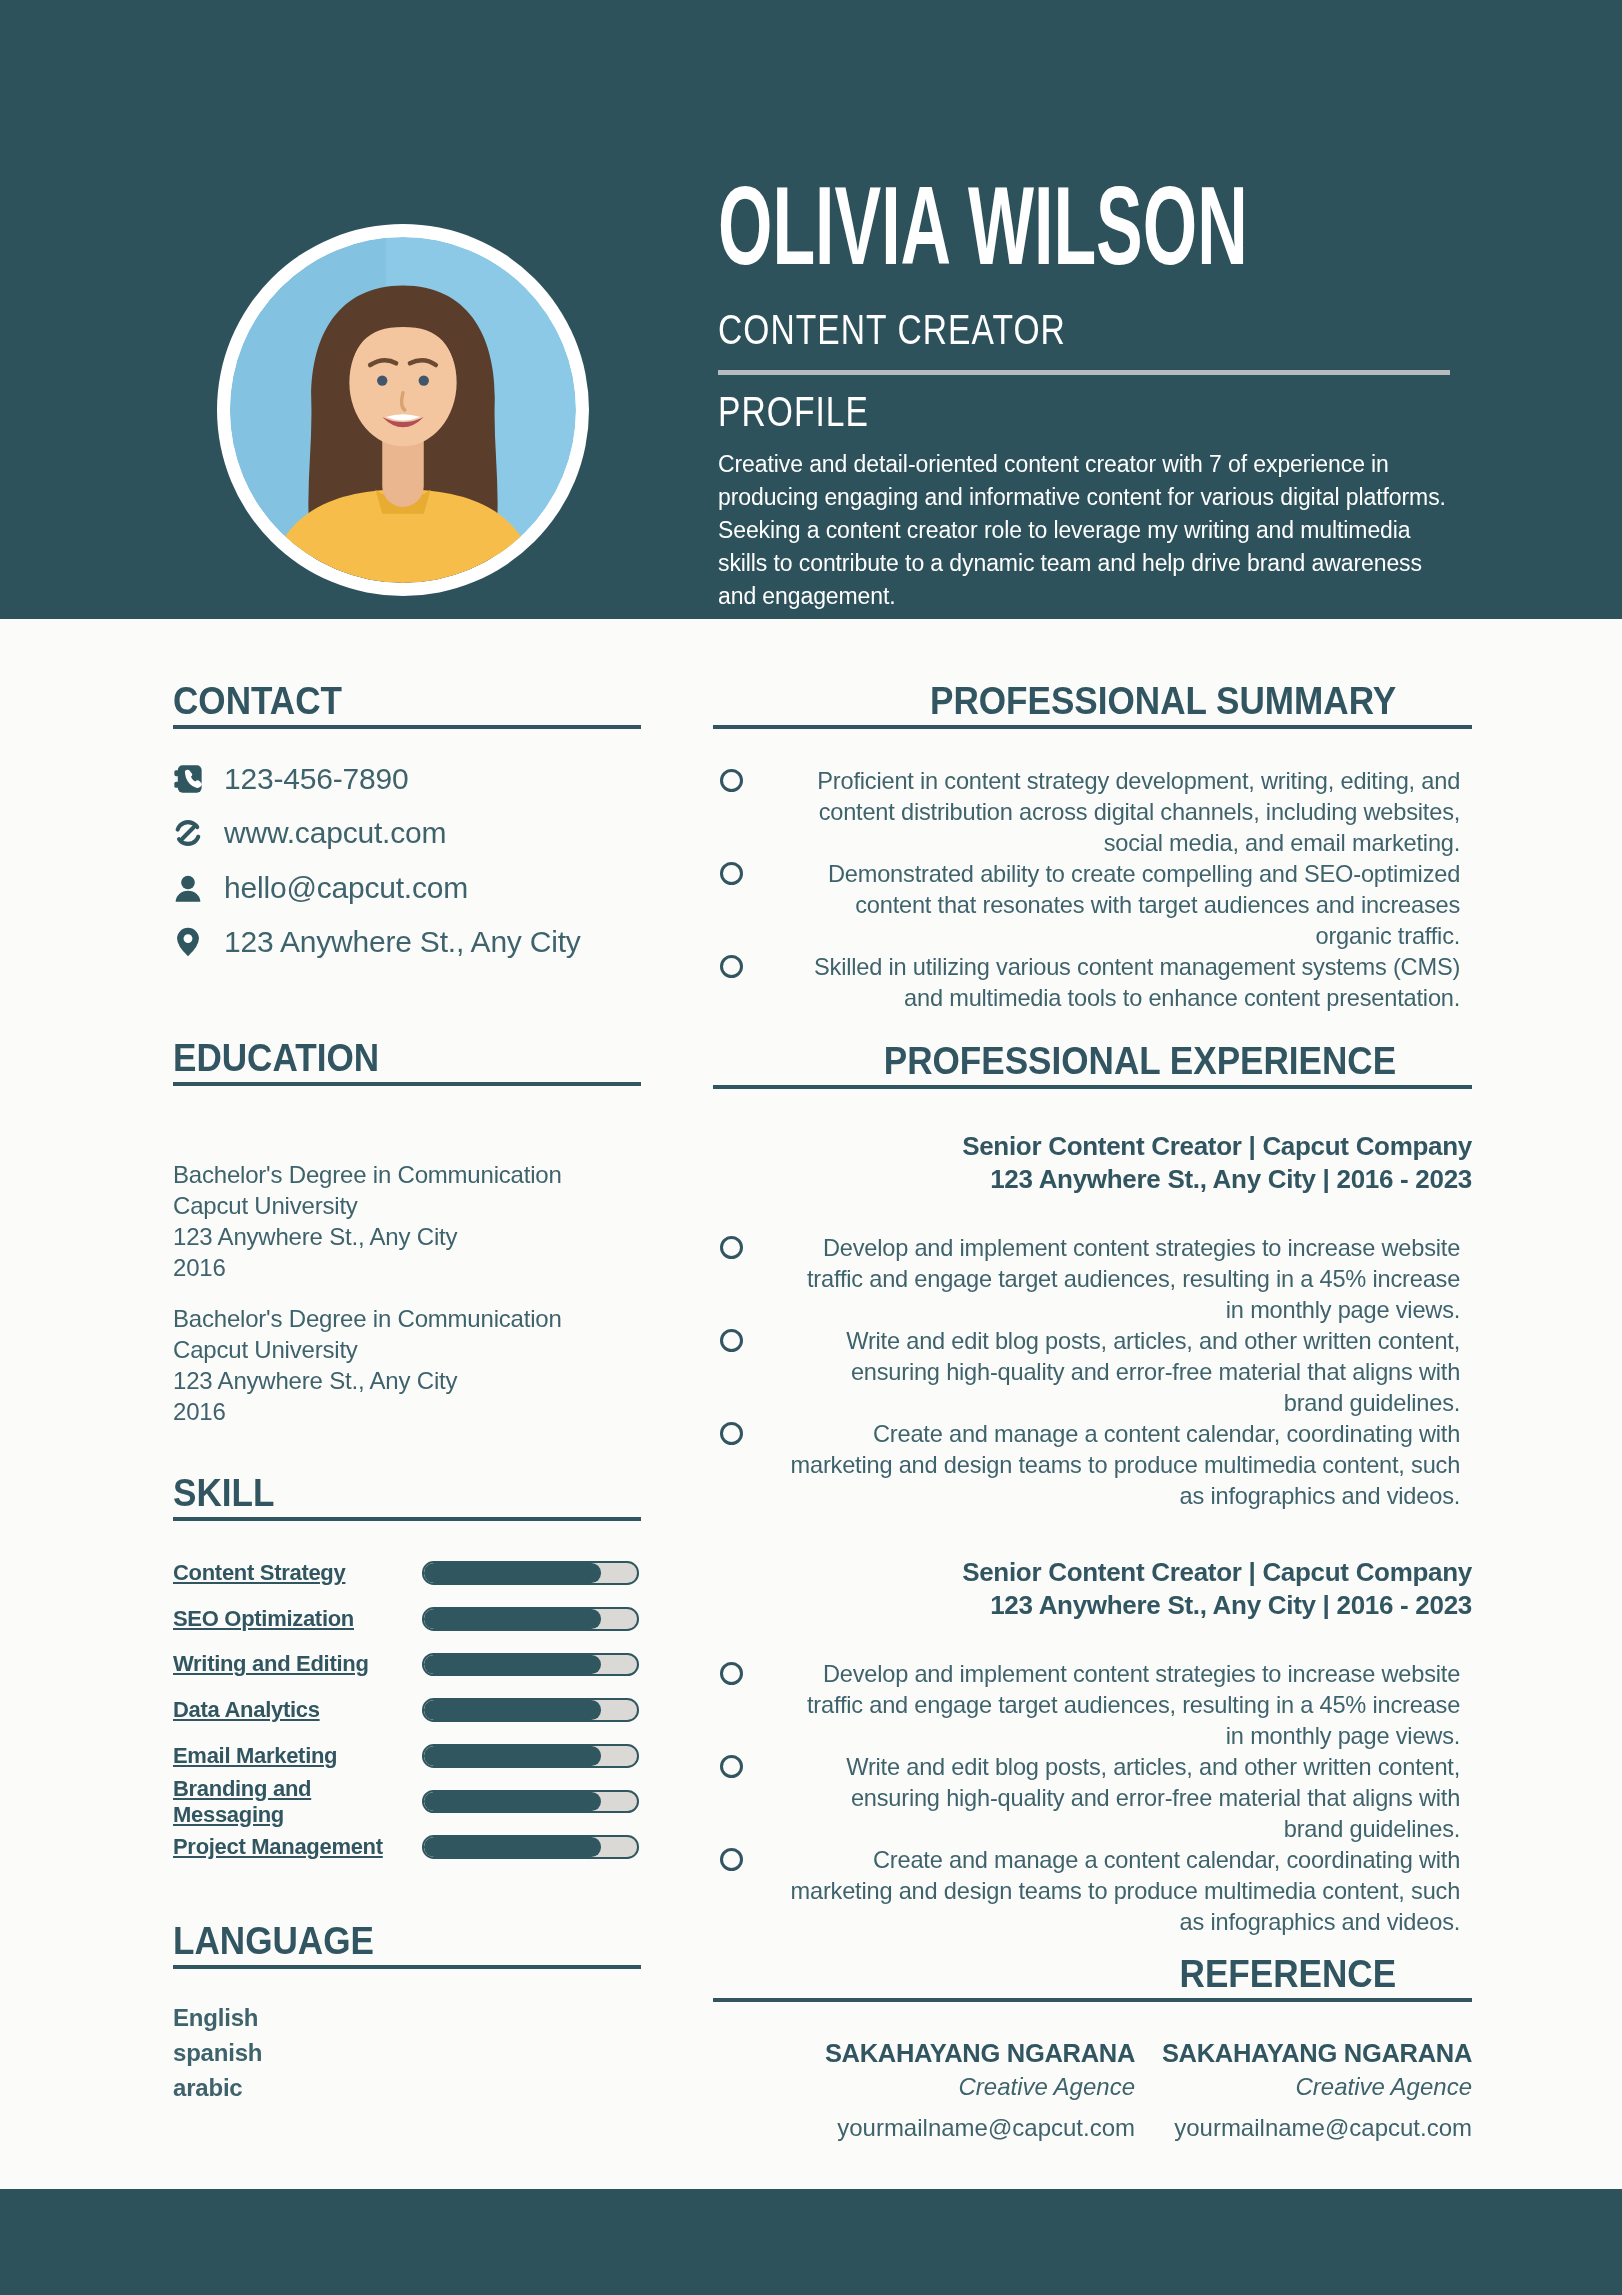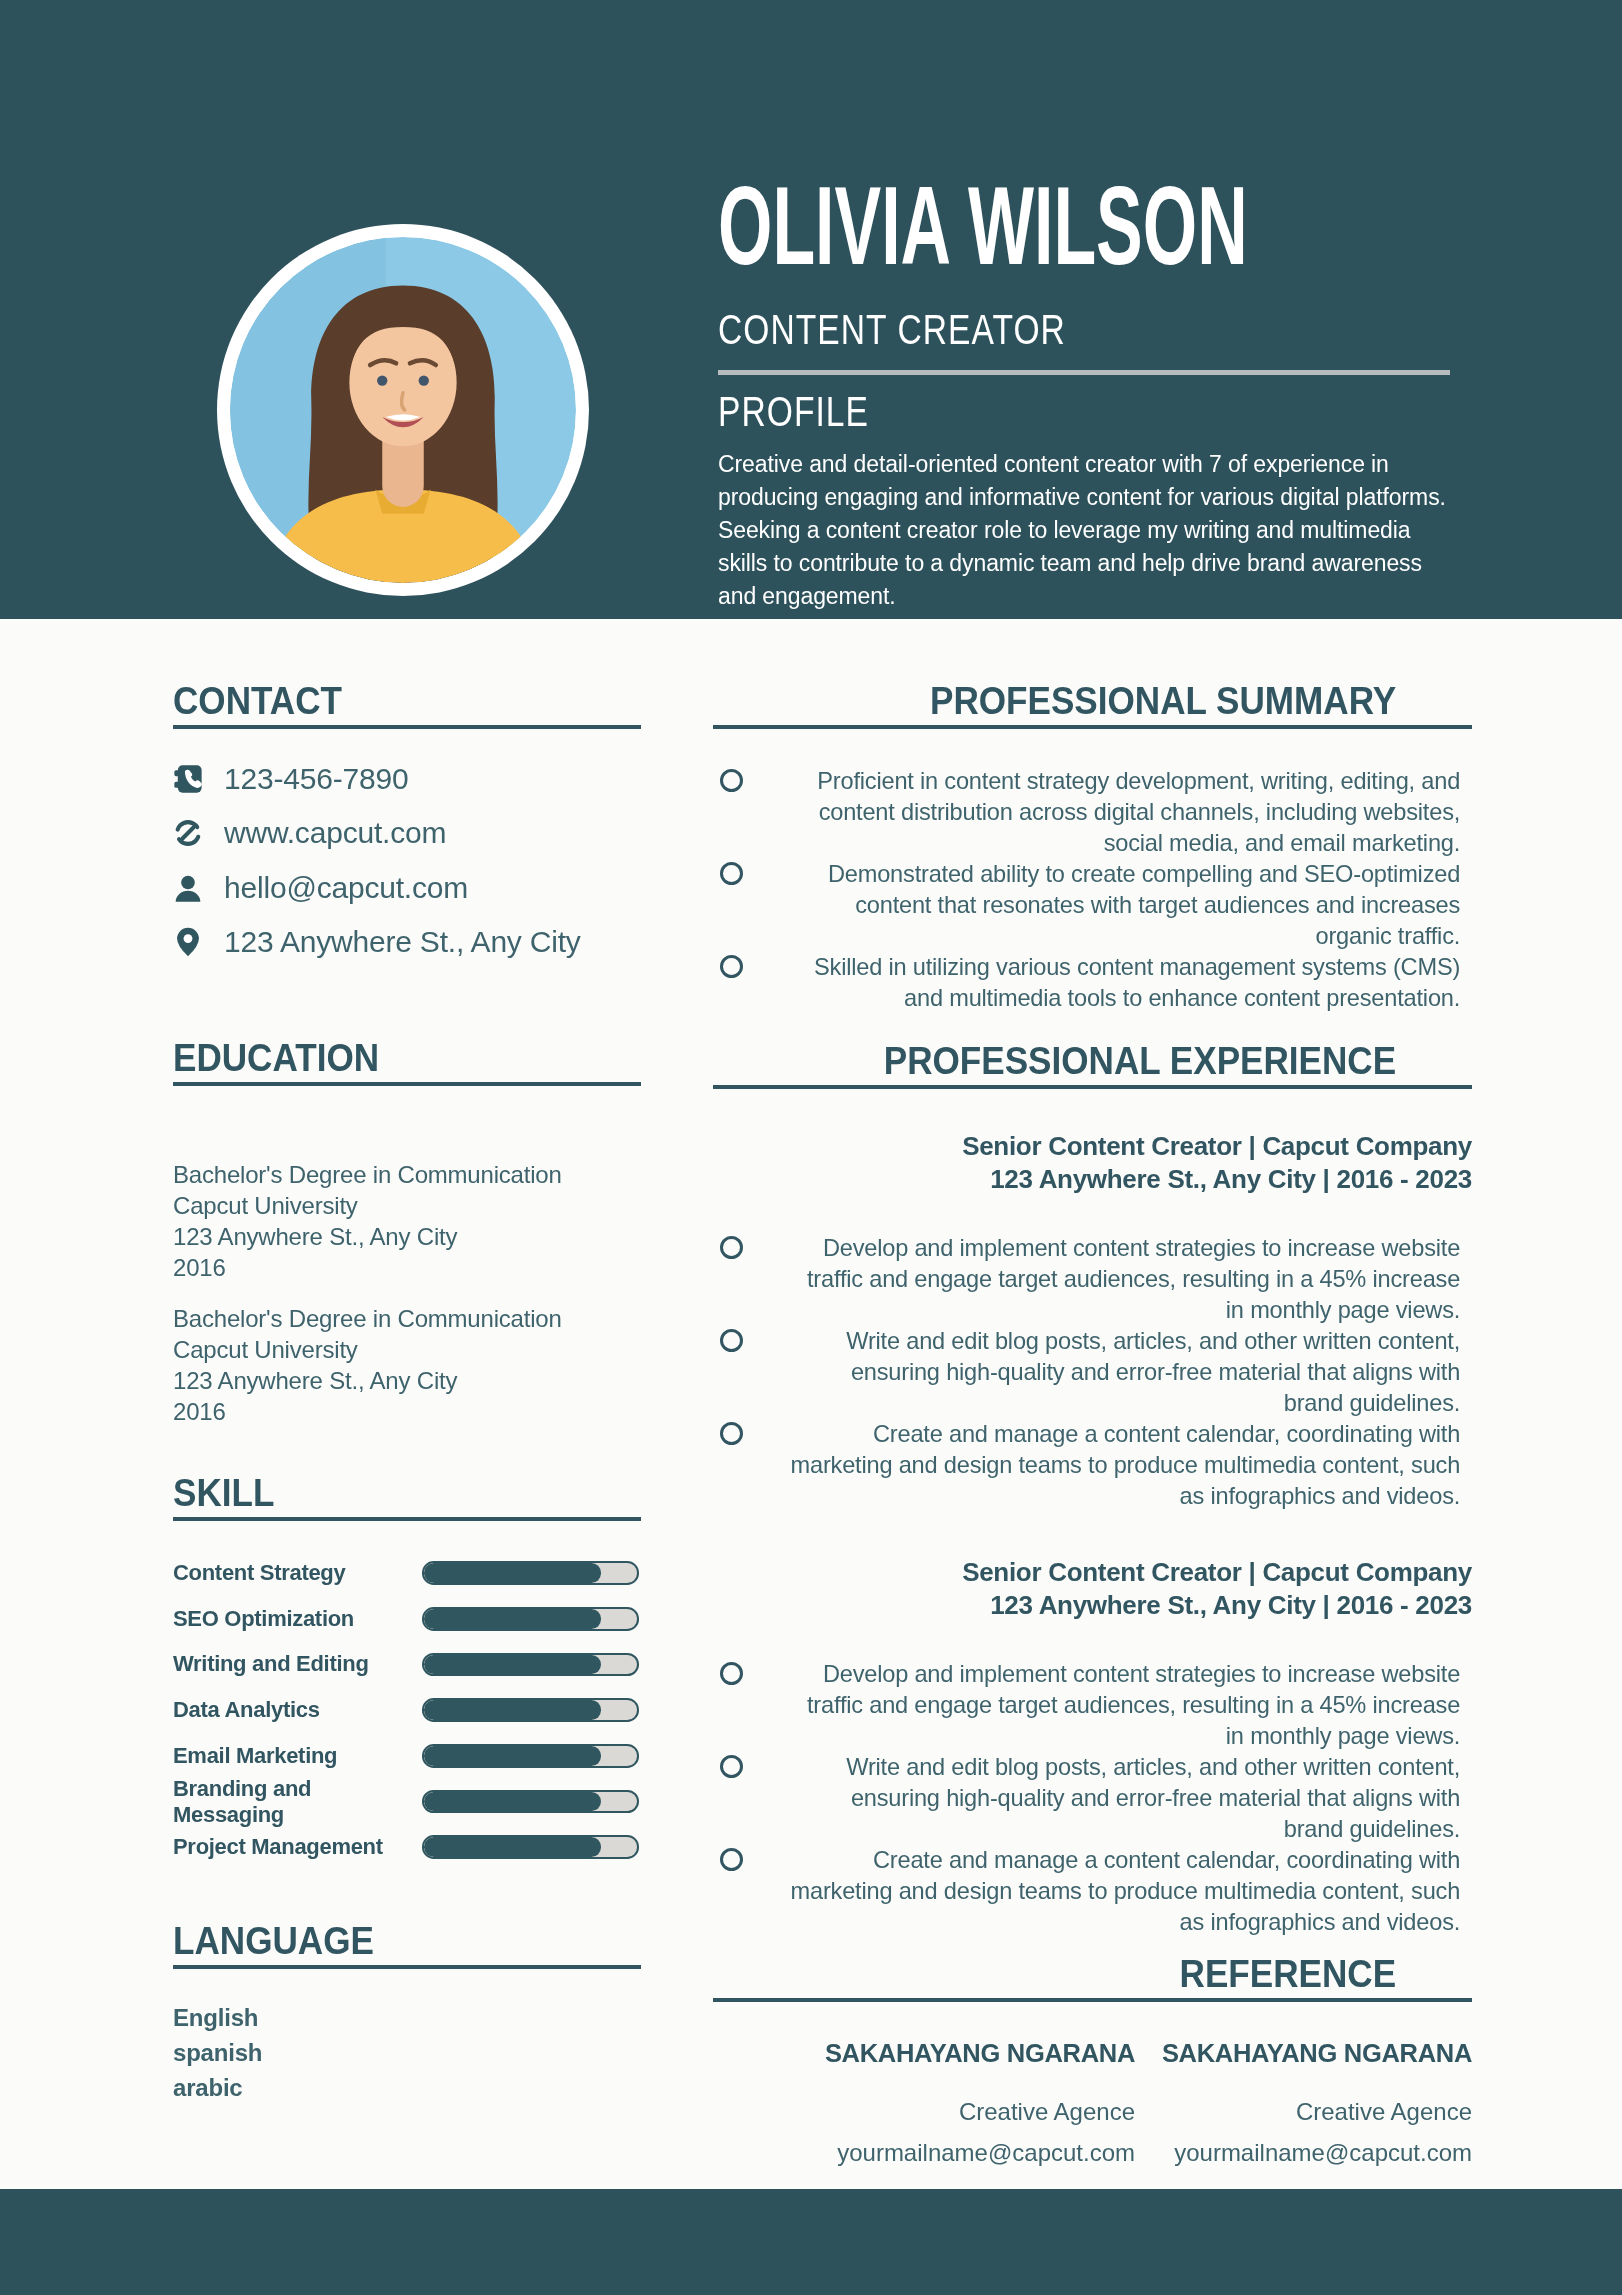--- a/index.html
+++ b/index.html
@@ -48,21 +48,21 @@
   .contact-row .ctext{font-size:30px;color:var(--body);letter-spacing:-0.2px;}
 
   
   .edu-block{margin-top:19.6px;}
   .edu-block.first{margin-top:73px;}
   .edu-block div{font-size:24px;line-height:31px;color:var(--body);letter-spacing:-0.2px;}
 
   
   .skill-list{margin-top:37px;}
   .skill-row{display:flex;align-items:center;height:30px;margin-bottom:15.7px;}
-  .skill-label{flex:0 0 249px;font-size:22px;font-weight:700;color:var(--heading);letter-spacing:-0.3px;}
+  .skill-label{flex:0 0 249px;font-size:22px;font-weight:700;color:var(--heading);letter-spacing:-0.3px;text-decoration:underline;}
   .skill-bar{width:217px;height:23.6px;border:2px solid var(--bar-fill);border-radius:11.8px;
     background:var(--bar-track);position:relative;overflow:hidden;}
   .skill-fill{height:100%;background:var(--bar-fill);border-radius:9.8px;}
 
   
   .lang-list{margin-top:31px;list-style:none;}
   .lang-list li{font-size:24px;line-height:35px;color:var(--body);font-weight:700;letter-spacing:-0.2px;}
   .lang-list li:first-child{font-weight:700;}
 
   
@@ -74,21 +74,21 @@
     letter-spacing:-0.2px;}
 
   .job{margin-top:44px;}
   .job.first{margin-top:41px;}
   .job-title,.job-meta{font-size:26px;font-weight:700;line-height:33px;color:var(--heading);
     letter-spacing:-0.3px;}
   .job .bullets{margin-top:37px;}
 
   .ref-grid{display:grid;grid-template-columns:422px 1fr;margin-top:37px;}
   .ref-name{font-size:25.5px;font-weight:700;color:var(--heading);letter-spacing:-0.3px;}
-  .ref-company{font-size:24px;color:var(--body);margin-top:30px;}
+  .ref-company{font-size:24px;font-style:italic;color:var(--body);margin-top:5px;}
   .ref-email{font-size:24px;color:var(--body);margin-top:13px;}
 
   .cicon svg{display:block;width:30px;height:30px;}
 </style>
 </head>
 <body>
 
 <div class="page">
 
   <div class="band-top"></div>

